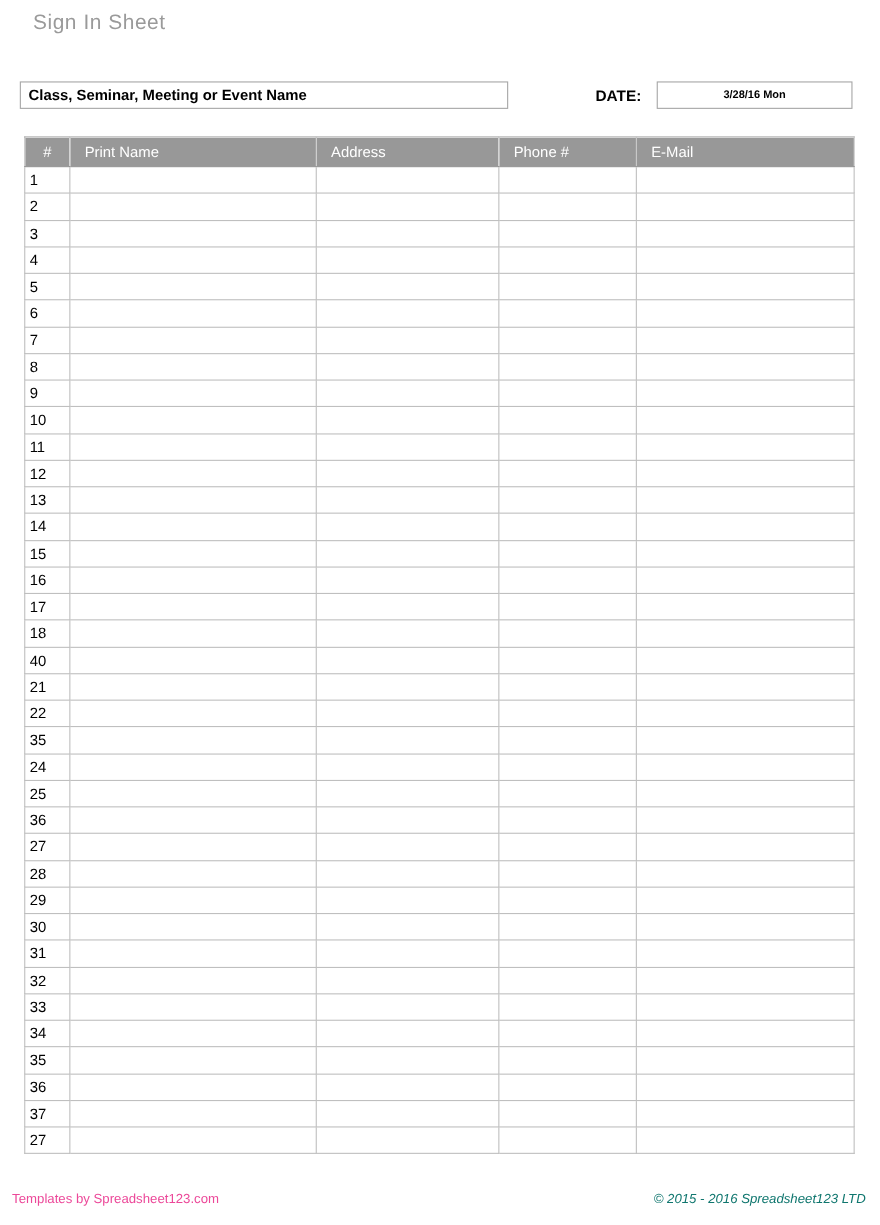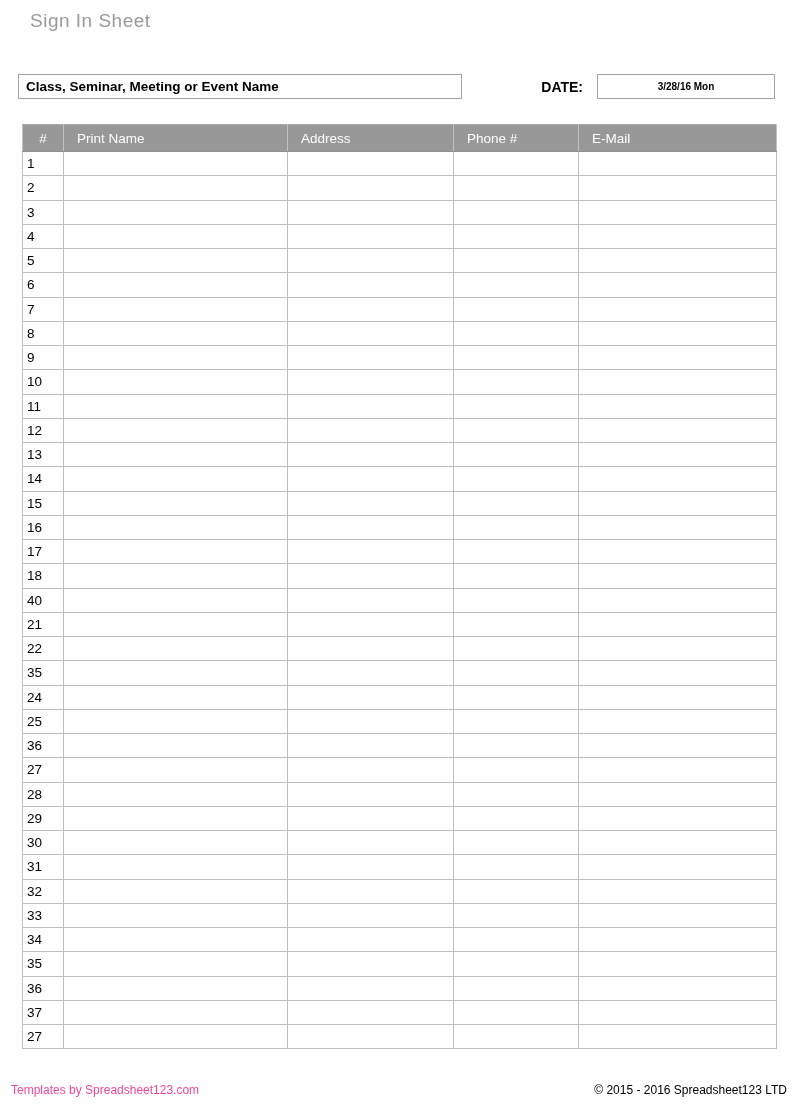--- a/index.html
+++ b/index.html
@@ -56,21 +56,21 @@
     background: #fff;
   }
   table.sheet tbody td.num { padding-left: 4px; }
 
   .footer-left {
     position: absolute; left: 11px; top: 1083px;
     font-size: 12px; color: #ec4899; line-height: 14px;
   }
   .footer-right {
     position: absolute; right: 13px; top: 1083px;
-    font-size: 12px; color: #000000; line-height: 14px; text-align: right;
+    font-size: 12px; color: #0f766e; line-height: 14px; text-align: right; font-style: italic;
   }
 </style>
 </head>
 <body>
 
 <div class="page">
 
   <h1 class="title">Sign In Sheet</h1>
 
   <div class="event-box">

